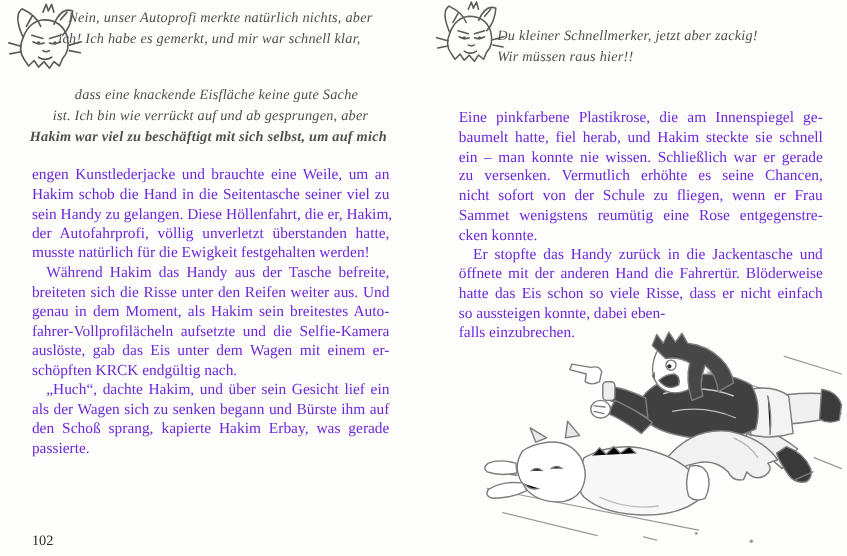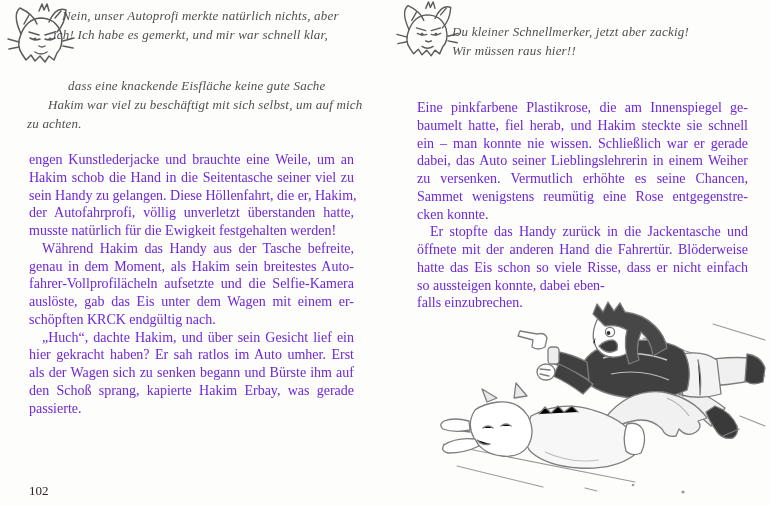--- a/index.html
+++ b/index.html
@@ -17,21 +17,21 @@
     font-size:13px;
     line-height:19px;
     letter-spacing:.2px;
   }
   .note .nline{white-space:nowrap;}
   #note-left{left:25px;top:6px;width:345px;}
   #note-left .nline:nth-child(1){margin-left:37px;}
   #note-left .nline:nth-child(2){margin-left:28px;}
   #note-left .nline:nth-child(3){margin-left:43px;margin-top:32px;}
   #note-left .nline:nth-child(4){margin-left:23px;}
-  #note-left .nline:nth-child(5){margin-left:2px;}
+  #note-left .nline:nth-child(5){margin-left:2px;font-weight:bold;}
   #note-left .nline:nth-child(6){margin-left:7px;}
   #note-right{left:452px;top:22px;width:300px;}
   #note-right .nline:nth-child(2){margin-left:0;}
 
   
   .bodycol{
     position:absolute;
     color:#6d28d9;
     font-size:14px;
   }
@@ -86,55 +86,55 @@
   </symbol>
 </svg>
 
 <svg class="caticon" id="cat-left" width="72" height="70">
     <use href="#catHead"></use>
   </svg>
 <div class="note" id="note-left">
     <div class="nline">Nein, unser Autoprofi merkte natürlich nichts, aber</div>
     <div class="nline">ich! Ich habe es gemerkt, und mir war schnell klar,</div>
     <div class="nline">dass eine knackende Eisfläche keine gute Sache</div>
+    <div class="nline">ist. Ich bin wie verrückt auf und ab gesprungen, aber</div>
     <div class="nline">Hakim war viel zu beschäftigt mit sich selbst, um auf mich</div>
-    <div class="nline">zu achten.</div>
   </div>
 
 <svg class="caticon" id="cat-right" width="75" height="65">
     <use href="#catHead"></use>
   </svg>
 <div class="note" id="note-right">
     <div class="nline">Du kleiner Schnellmerker, jetzt aber zackig!</div>
     <div class="nline">Wir müssen raus hier!!</div>
   </div>
 
 <div class="bodycol" id="body-left">
     <div class="line">engen Kunstlederjacke und brauchte eine Weile, um an</div>
     <div class="line">Hakim schob die Hand in die Seitentasche seiner viel zu</div>
     <div class="line">sein Handy zu gelangen. Diese Höllenfahrt, die er, Hakim,</div>
     <div class="line">der Autofahrprofi, völlig unverletzt überstanden hatte,</div>
     <div class="line plast">musste natürlich für die Ewigkeit festgehalten werden!</div>
     <div class="line ind">Während Hakim das Handy aus der Tasche befreite,</div>
+    <div class="line">breiteten sich die Risse unter den Reifen weiter aus. Und</div>
     <div class="line">genau in dem Moment, als Hakim sein breitestes Auto-</div>
     <div class="line">fahrer-Vollprofilächeln aufsetzte und die Selfie-Kamera</div>
     <div class="line">auslöste, gab das Eis unter dem Wagen mit einem er-</div>
     <div class="line plast">schöpften KRCK endgültig nach.</div>
     <div class="line ind">„Huch“, dachte Hakim, und über sein Gesicht lief ein</div>
-    <div class="line">hier gekracht haben? Er sah ratlos im Auto umher. Erst</div>
     <div class="line">als der Wagen sich zu senken begann und Bürste ihm auf</div>
     <div class="line">den Schoß sprang, kapierte Hakim Erbay, was gerade</div>
     <div class="line plast">passierte.</div>
   </div>
 <div class="bodycol" id="body-right">
     <div class="line">Eine pinkfarbene Plastikrose, die am Innenspiegel ge-</div>
     <div class="line">baumelt hatte, fiel herab, und Hakim steckte sie schnell</div>
     <div class="line">ein – man konnte nie wissen. Schließlich war er gerade</div>
-    <div class="line">dabei, das Auto seiner Lieblingslehrerin in einem Weiher</div>
     <div class="line">zu versenken. Vermutlich erhöhte es seine Chancen,</div>
+    <div class="line">nicht sofort von der Schule zu fliegen, wenn er Frau</div>
     <div class="line">Sammet wenigstens reumütig eine Rose entgegenstre-</div>
     <div class="line plast">cken konnte.</div>
     <div class="line ind">Er stopfte das Handy zurück in die Jackentasche und</div>
     <div class="line">öffnete mit der anderen Hand die Fahrertür. Blöderweise</div>
     <div class="line">hatte das Eis schon so viele Risse, dass er nicht einfach</div>
     <div class="line plast">so aussteigen konnte, dabei eben-</div>
     <div class="line plast">falls einzubrechen.</div>
   </div>
 
 <div id="pagenum">102</div>

